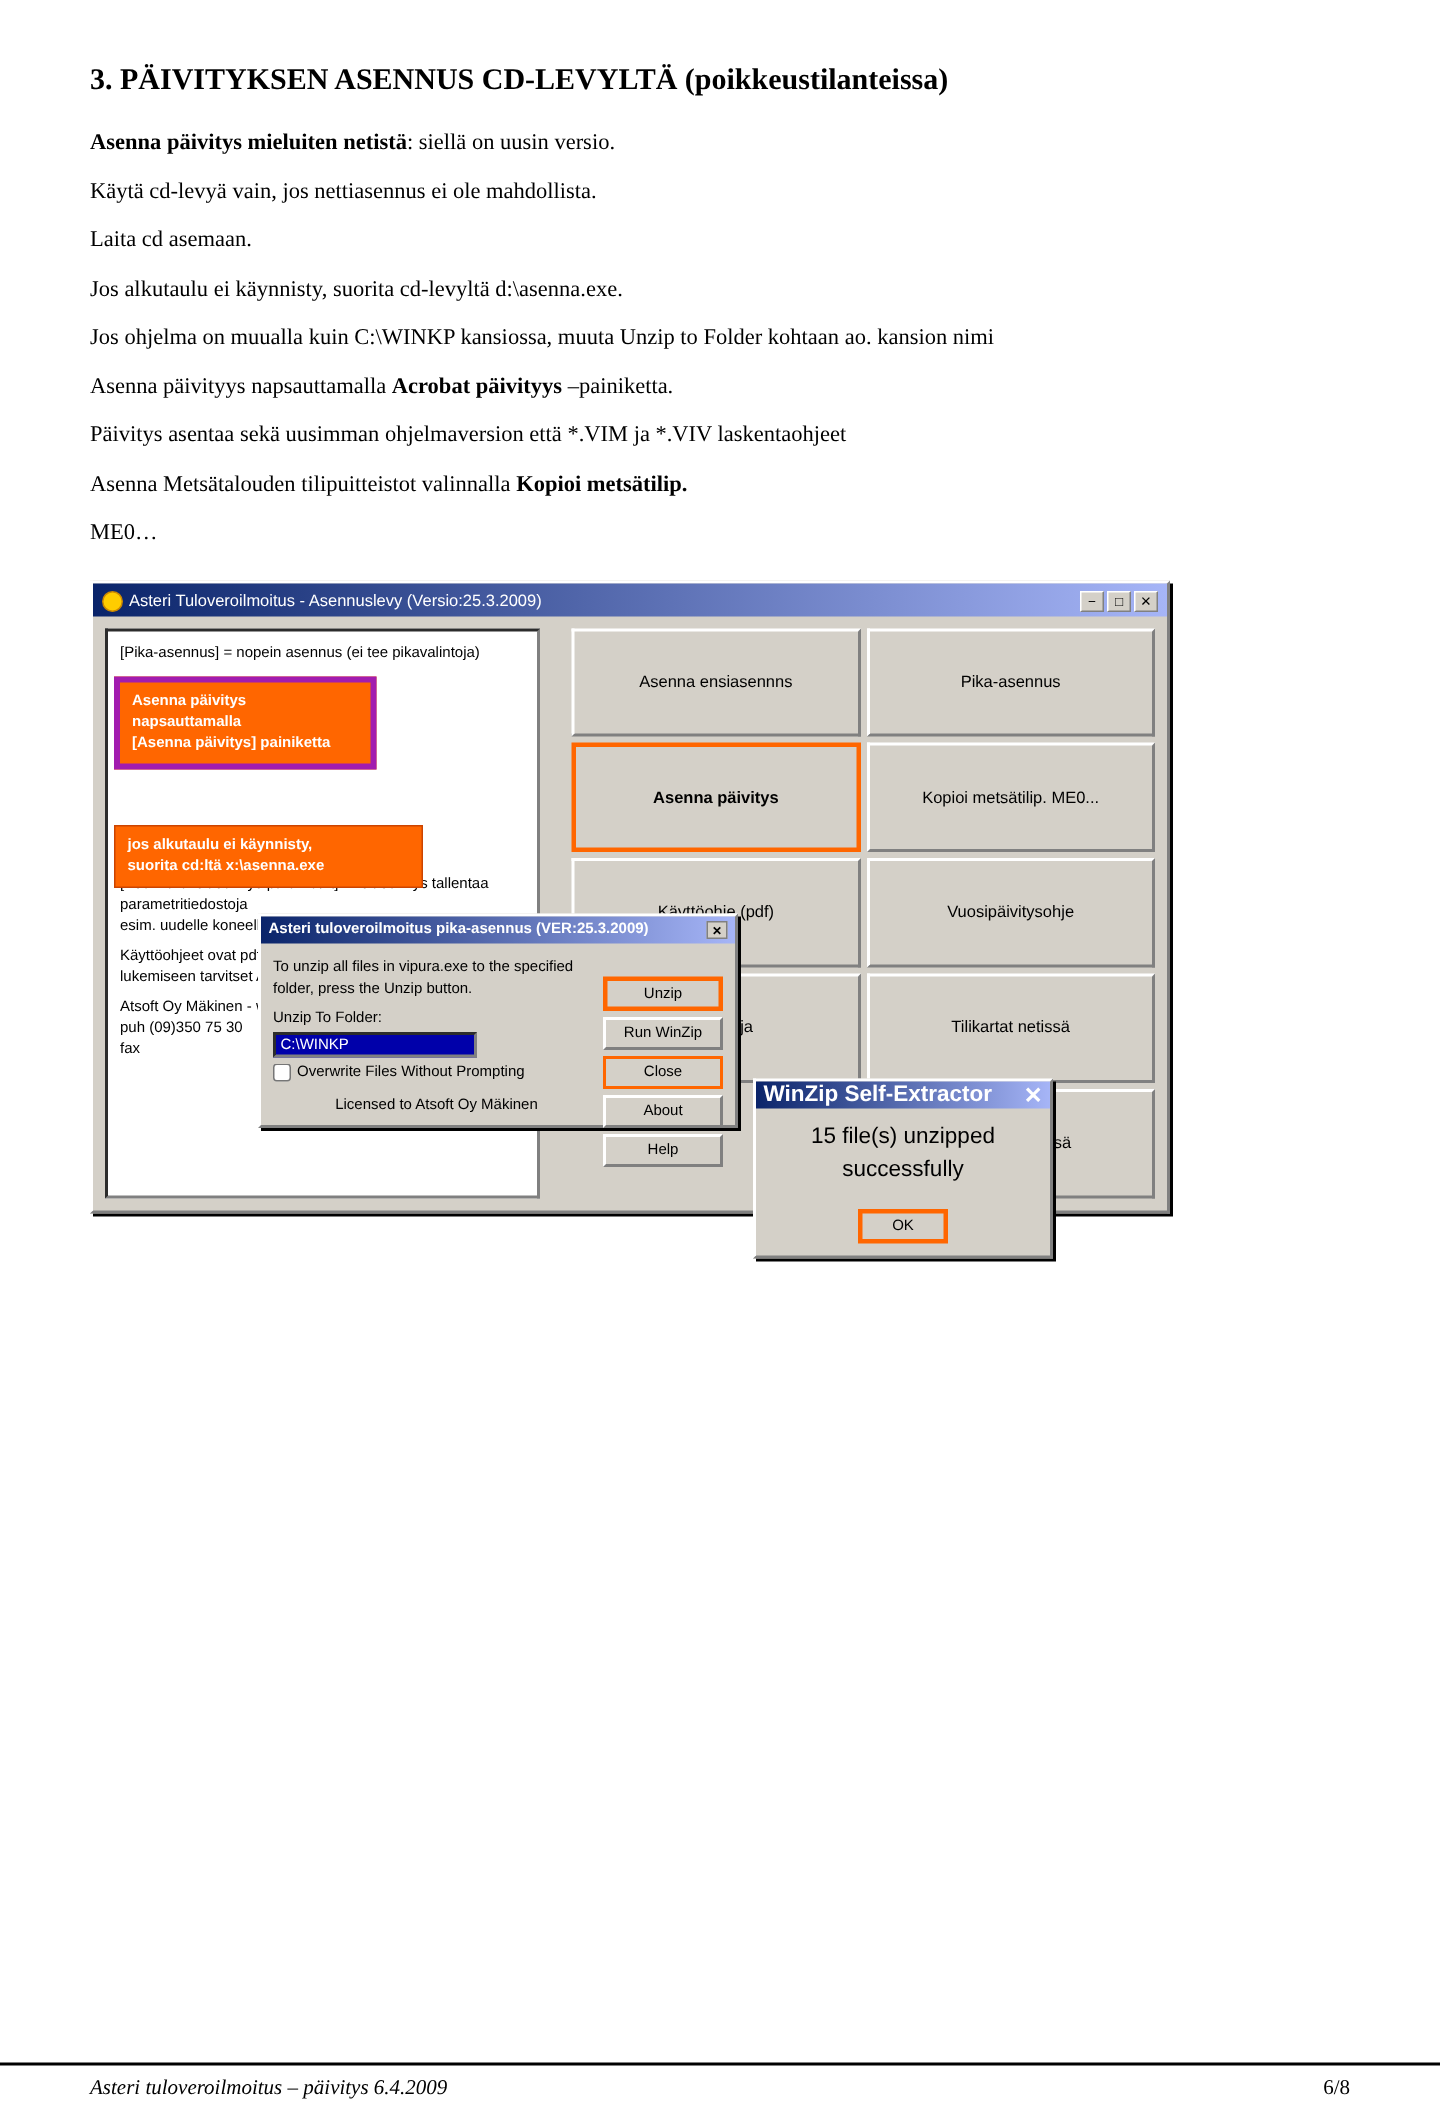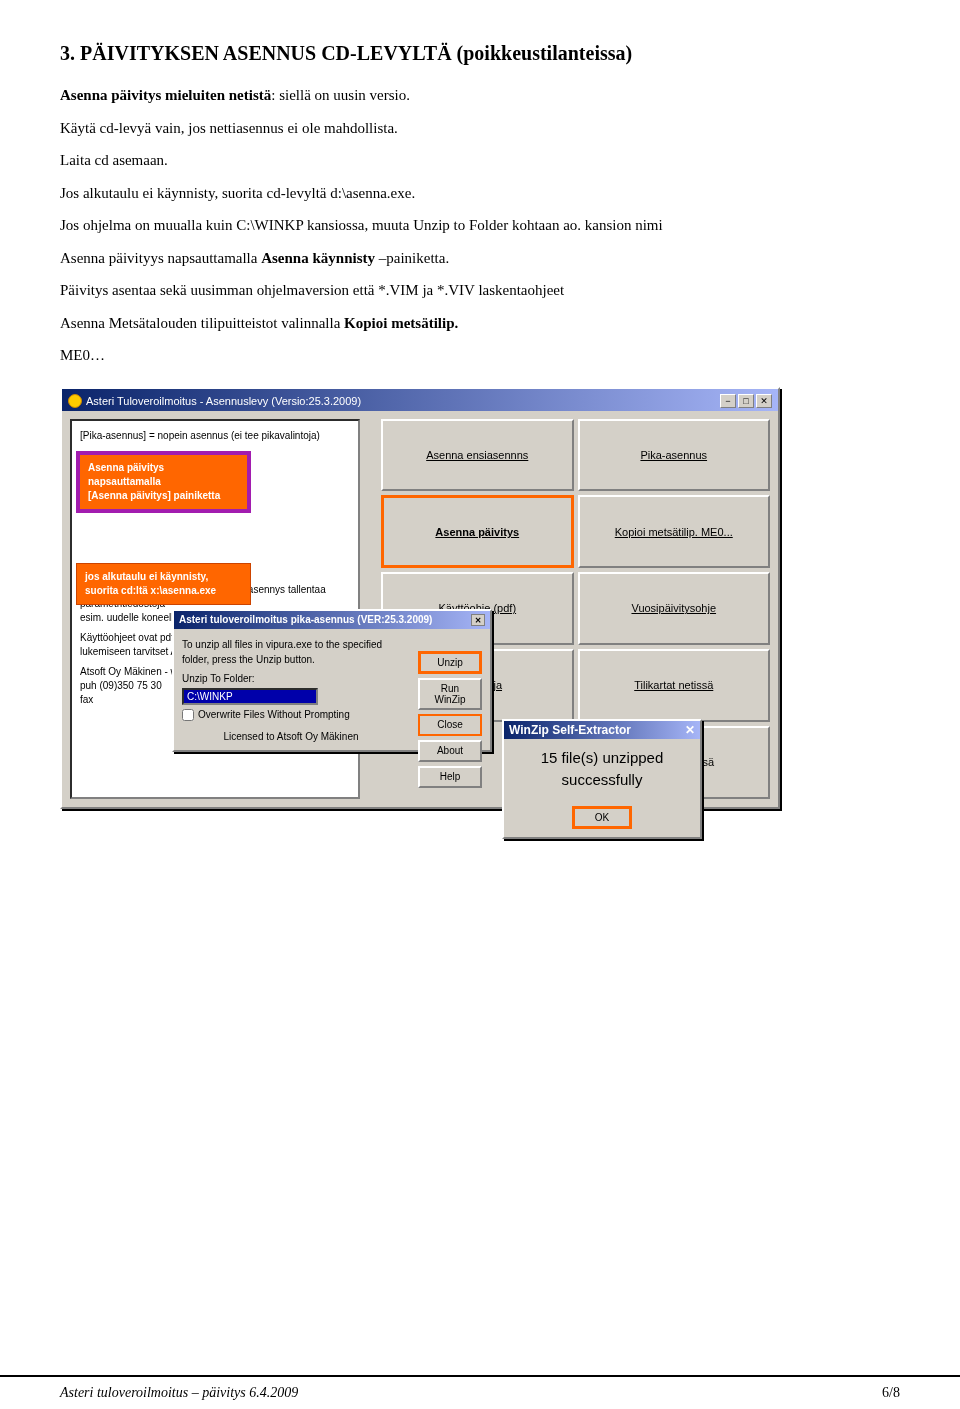--- a/index.html
+++ b/index.html
@@ -115,21 +115,20 @@
       font-family: Arial, sans-serif;
       font-size: 11px;
       padding: 4px 8px;
       text-align: center;
       cursor: pointer;
       min-height: 26px;
       color: #000;
     }
     .win-btn-half {
       flex: 1;
-      text-decoration: underline;
     }
     .highlight-blue-text {
       color: #0000cc;
       font-weight: bold;
       font-size: 10px;
     }
     .left-text-normal { font-size: 10px; color: #000; }
     .left-section { margin-bottom: 4px; }
     
     .callout-box {
@@ -145,23 +144,23 @@
     .callout-box-text {
       color: #fff;
       font-family: Arial, sans-serif;
       font-size: 10px;
       font-weight: bold;
       line-height: 1.4;
     }
     
     .callout-box2 {
       position: absolute;
-      top: 142px;
+      top: 129px;
       left: 4px;
-      width: 175px;
+      width: 206px;
       background: #ff6600;
       border: 1px solid #cc4400;
       padding: 6px 8px;
       z-index: 10;
     }
     
     .inner-dialog {
       position: absolute;
       top: 220px;
       left: 110px;
@@ -214,21 +213,21 @@
       margin-top: 4px;
     }
     .inner-checkbox { width: 12px; height: 12px; }
     .inner-btn-col {
       position: absolute;
       right: 8px;
       top: 22px;
       display: flex;
       flex-direction: column;
       gap: 4px;
-      width: 64px;
+      width: 80px;
     }
     .inner-btn {
       background: #d4d0c8;
       border: 2px solid #808080;
       border-top-color: #fff;
       border-left-color: #fff;
       font-family: Arial, sans-serif;
       font-size: 10px;
       padding: 3px 6px;
       text-align: center;
@@ -249,21 +248,21 @@
       border: 2px solid #808080;
       border-top-color: #fff;
       border-left-color: #fff;
       box-shadow: 2px 2px 0 #000;
       z-index: 20;
     }
     .extractor-titlebar {
       background: linear-gradient(to right, #0a246a, #a6b5f7);
       color: #fff;
       font-family: Arial, sans-serif;
-      font-size: 12px;
+      font-size: 15px;
       font-weight: bold;
       padding: 2px 5px;
       display: flex;
       justify-content: space-between;
       align-items: center;
       height: 18px;
     }
     .extractor-body {
       padding: 8px;
       font-family: Arial, sans-serif;
@@ -316,21 +315,21 @@
   <h2>3. PÄIVITYKSEN ASENNUS CD-LEVYLTÄ (poikkeustilanteissa)</h2>
 
   <p>
     <strong><span>Asenna päivitys mieluiten netistä</span></strong><span>: siellä on uusin versio.</span>
   </p>
   <p>Käytä cd-levyä vain, jos nettiasennus ei ole mahdollista.</p>
   <p>Laita cd asemaan.</p>
   <p>Jos alkutaulu ei käynnisty, suorita cd-levyltä d:\asenna.exe.</p>
   <p>Jos ohjelma on muualla kuin C:\WINKP kansiossa, muuta Unzip to Folder kohtaan ao. kansion nimi</p>
   <p>
-    <span>Asenna päivityys napsauttamalla </span><strong><span>Asenna käynnisty</span></strong><span> –painiketta.</span>
+    <span>Asenna päivityys napsauttamalla </span><strong><span>Acrobat päivityys</span></strong><span> –painiketta.</span>
   </p>
   <p>Päivitys asentaa sekä uusimman ohjelmaversion että *.VIM ja *.VIV laskentaohjeet</p>
   <p>
     <span>Asenna Metsätalouden tilipuitteistot valinnalla </span><strong><span>Kopioi metsätilip.</span></strong>
   </p>
   <p>ME0…</p>
 
   <div class="dialog-backdrop">
     <div class="win-dialog">
 

